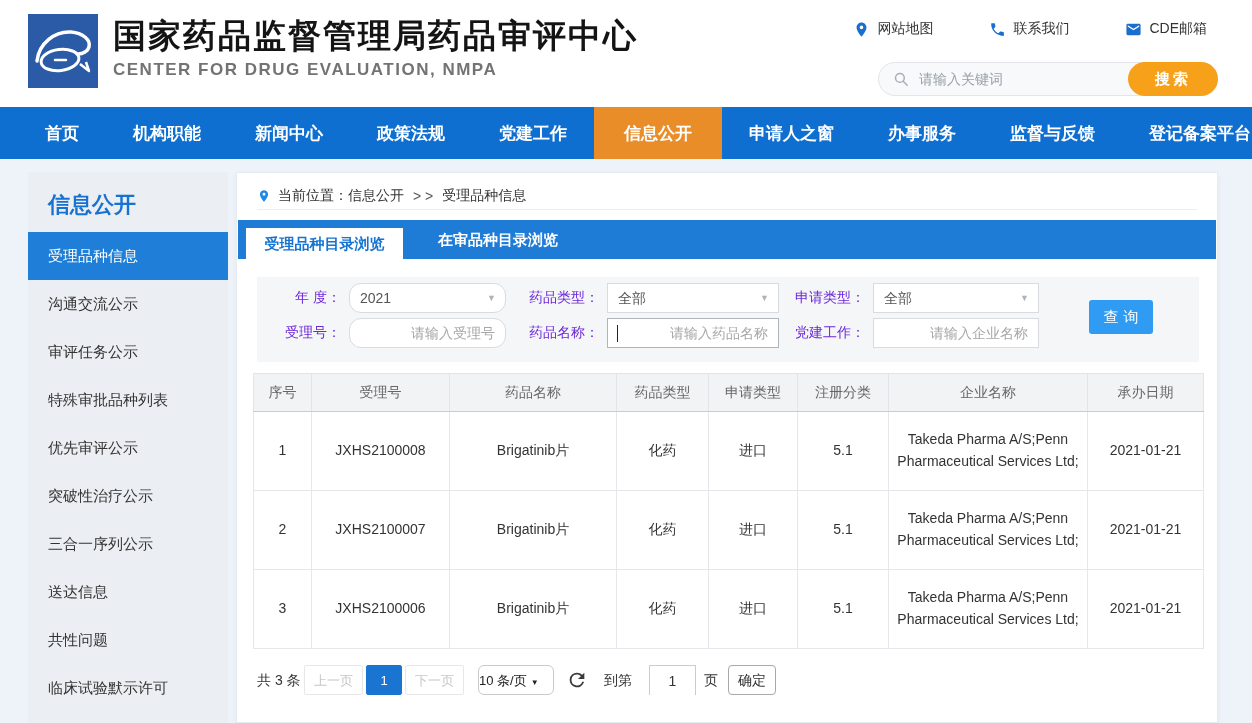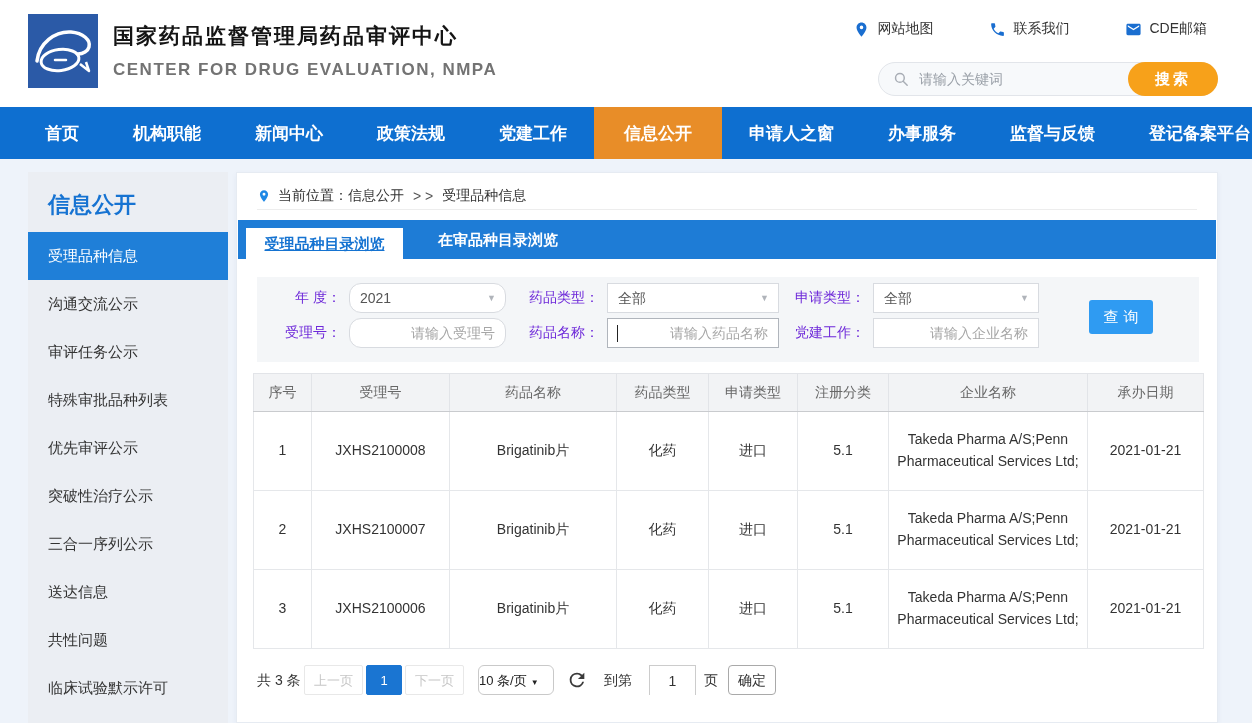--- a/index.html
+++ b/index.html
@@ -4,21 +4,21 @@
 <style>
   * { margin:0; padding:0; box-sizing:border-box; }
   html,body { width:1252px; height:723px; overflow:hidden; }
   body { font-family:"Liberation Sans","DejaVu Sans",sans-serif; background:#eef3fa; }
   .page { position:relative; width:1252px; height:723px; }
 
   
   .header { position:absolute; left:0; top:0; width:1252px; height:107px; background:#fff; }
   .logo { position:absolute; left:28px; top:14px; width:70px; height:74px; cursor:pointer; }
   .titles { position:absolute; left:113px; top:16px; }
-  .title-cn { font-size:21px; font-weight:bold; color:#141414; letter-spacing:2px; line-height:40px; }
+  .title-cn { font-size:33px; font-weight:bold; color:#141414; letter-spacing:2px; line-height:40px; }
   .title-en { margin-top:4px; font-size:17px; font-weight:bold; color:#737373; letter-spacing:1.5px; }
   .top-links { position:absolute; right:45px; top:20px; display:flex; gap:56px; align-items:center; }
   .top-link { display:flex; align-items:center; gap:7px; font-size:14px; color:#333; cursor:pointer; }
   .top-link svg { width:17px; height:17px; }
   .search { position:absolute; right:34px; top:62px; width:340px; height:34px; background:#f7f9fb;
             border:1px solid #e2e5ea; border-radius:17px; display:flex; align-items:center; }
   .search svg { width:16px; height:16px; margin-left:14px; }
   .search input { flex:1; border:none; outline:none; background:transparent; font-size:14px;
                   color:#333; padding:0 10px; font-family:inherit; }
   .search input::placeholder { color:#9aa0a8; }
@@ -45,21 +45,21 @@
   .panel { position:absolute; left:236px; top:172px; width:982px; height:551px; background:#fff;
            border:1px solid #e6ebf2; box-shadow:0 2px 6px rgba(30,60,120,.05); }
   .breadcrumb { position:absolute; left:20px; top:12px; height:22px; display:flex; align-items:center;
                 gap:7px; font-size:14px; color:#333; }
   .breadcrumb svg { width:14px; height:14px; }
   .bc-sep { color:#555; margin:0 2px; }
   .bc-divider { position:absolute; left:20px; right:20px; top:36px; height:0; border-top:1px solid #ededed; }
 
   .tabbar { position:absolute; left:1px; right:1px; top:47px; height:39px; background:#1e7cd6; }
   .tab-active { position:absolute; left:8px; top:8px; width:157px; height:31px; background:#fff;
-                color:#1573d1; font-size:15px; font-weight:bold; text-align:center; line-height:31px; cursor:pointer;text-decoration:underline; }
+                color:#1573d1; font-size:15px; font-weight:bold; text-align:center; line-height:31px; cursor:pointer; }
   .tab-inactive { position:absolute; left:165px; top:0; width:190px; height:39px; color:#fff;
                   font-size:15px; font-weight:bold; text-align:center; line-height:39px; cursor:pointer; }
 
   
   .filterbox { position:absolute; left:20px; top:104px; width:942px; height:85px; background:#f4f6f8; }
   .fg { position:absolute; display:flex; align-items:center; height:30px; }
   .fg label { width:84px; text-align:right; font-size:14px; color:#6d28d9; margin-right:8px; white-space:pre; }
   .r1 { top:6px; } .r2 { top:41px; }
   .fg1 { left:0; } .fg2 { left:258px; } .fg3 { left:524px; }
   .ctrl { position:relative; height:30px; background:#fff; border:1px solid #d8dbe0; }

